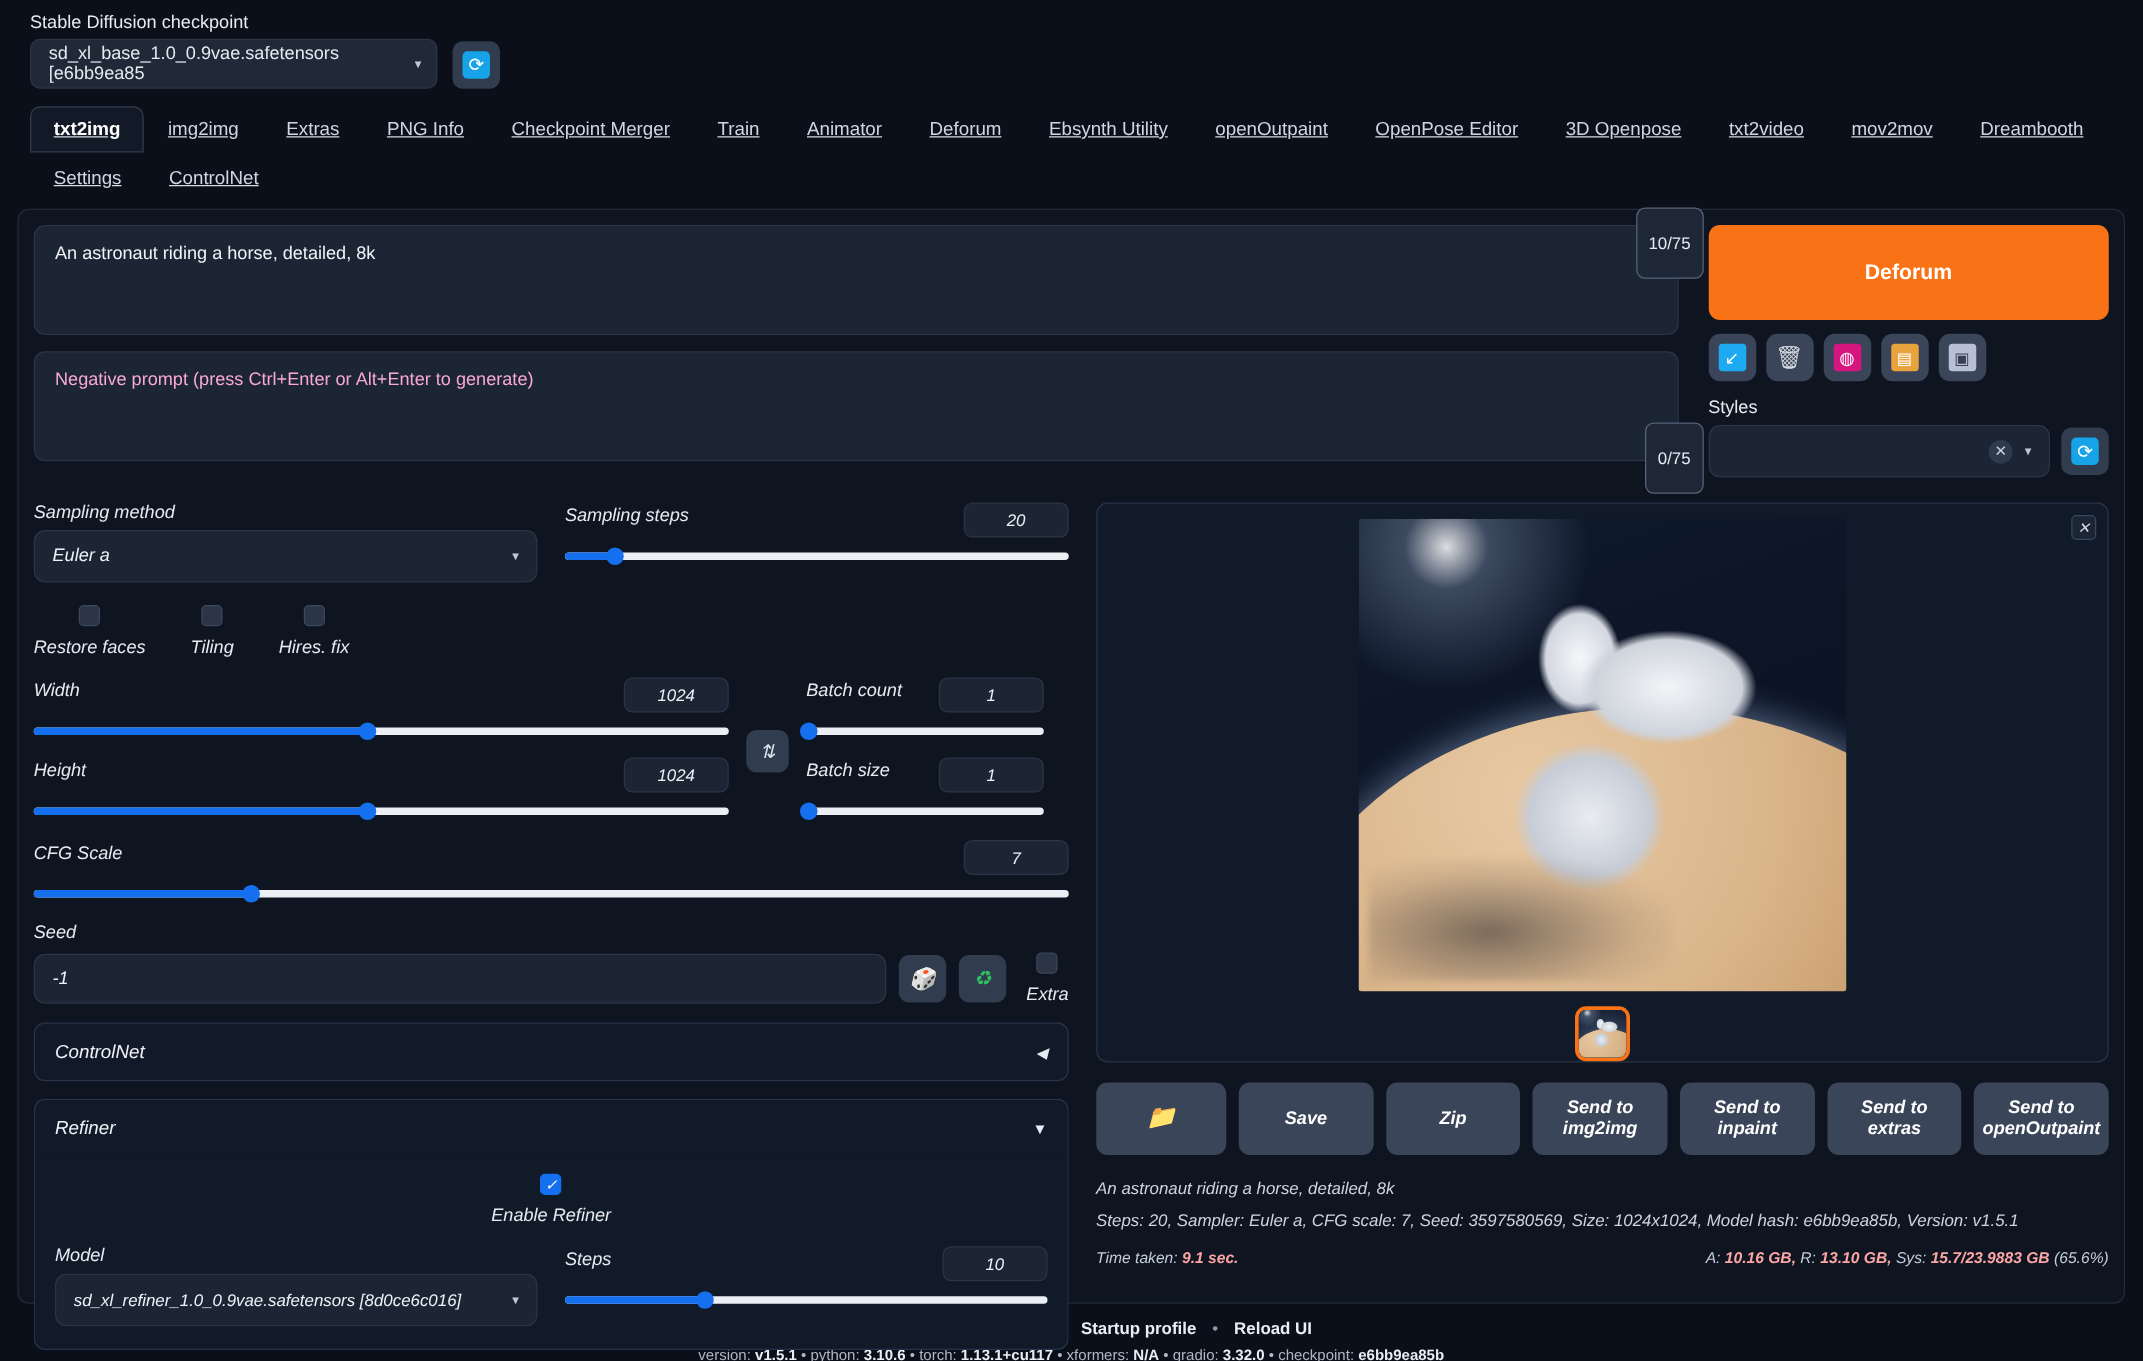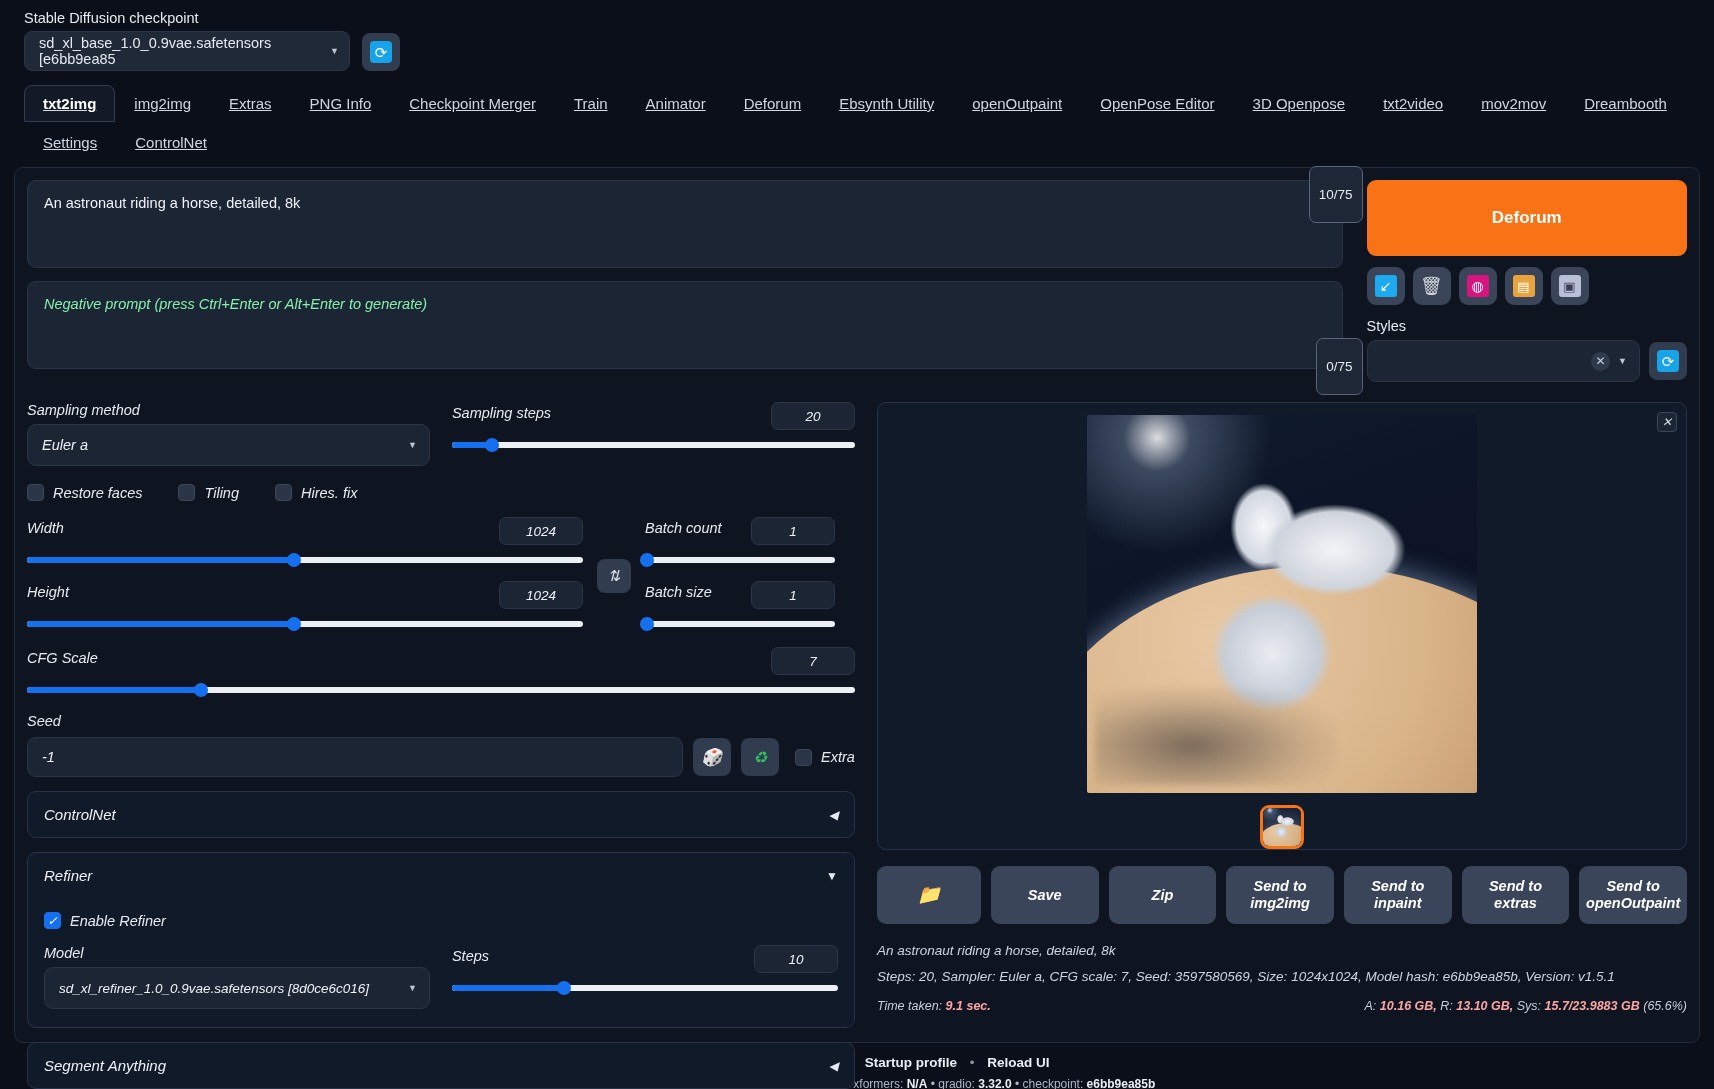--- a/index.html
+++ b/index.html
@@ -52,21 +52,21 @@
   .col-left { width: 1340px; }
   .col-right { width: 324px; }
 
   
   .prompt-row { display: flex; gap: 0; position: relative; }
   .prompt-box {
     width: 1316px; background: #1b2534; border: 1px solid #2b3purple; border: 1px solid #2b3546;
     border-radius: 9px; padding: 14px 16px; color: #f0f3f8; font-size: 14.5px;
   }
   .prompt-box.pos { height: 88px; }
-  .prompt-box.neg { height: 88px; margin-top: 13px; color: #86efac; font-style: italic; }
+  .prompt-box.neg { height: 88px; margin-top: 13px; color: #f9a8d4; }
   .badge {
     position: absolute; right: -10px; background: #1d2736; border: 1px solid #59637a;
     border-radius: 7px; font-size: 13.5px; color: #e6eaf1; padding: 20px 9px;
   }
   .badge.b1 { top: -14px; }
   .badge.b2 { top: 70px; }
 
   
   .gen-btn {
     width: 100%; height: 76px; background: #f97316; border: none; border-radius: 9px;
@@ -106,21 +106,21 @@
   .numbox {
     width: 84px; height: 28px; background: #1b2534; border: 1px solid #2b3546; border-radius: 7px;
     font-size: 13.5px; color: #eef1f6; display: flex; align-items: center; justify-content: center;
   }
   .slider { position: relative; height: 18px; margin-top: 6px; }
   .track { position: absolute; top: 6px; left: 0; right: 0; height: 6px; border-radius: 3px; background: #eceff3; }
   .fill { position: absolute; top: 6px; left: 0; height: 6px; border-radius: 3px; background: #1570ef; }
   .knob { position: absolute; top: 2px; width: 14px; height: 14px; border-radius: 50%; background: #1570ef; transform: translateX(-7px); }
 
   .checks { display: flex; gap: 36px; margin-top: 18px; align-items: center; }
-  .check { display: flex; align-items: center; gap: 9px; font-size: 14.5px; color: #e7eaf0; }
+  .check { display: flex; align-items: center; gap: 9px; font-size: 14.5px; color: #e7eaf0; flex-direction: column; }
   .cbox { width: 17px; height: 17px; border-radius: 4px; background: #2b3546; border: 1px solid #3b475c; }
   .cbox.on { background: #1570ef; border-color: #1570ef; color: #fff; font-size: 12px; display: flex; align-items: center; justify-content: center; }
 
   .wh-row { display: flex; gap: 14px; align-items: flex-start; margin-top: 16px; }
   .wh-left { width: 556px; }
   .swap-btn {
     width: 34px; height: 34px; border-radius: 8px; background: #313c4e; margin-top: 42px;
     display: flex; align-items: center; justify-content: center; font-size: 15px; color: #dfe5ee;
   }
   .wh-right { width: 190px; }

